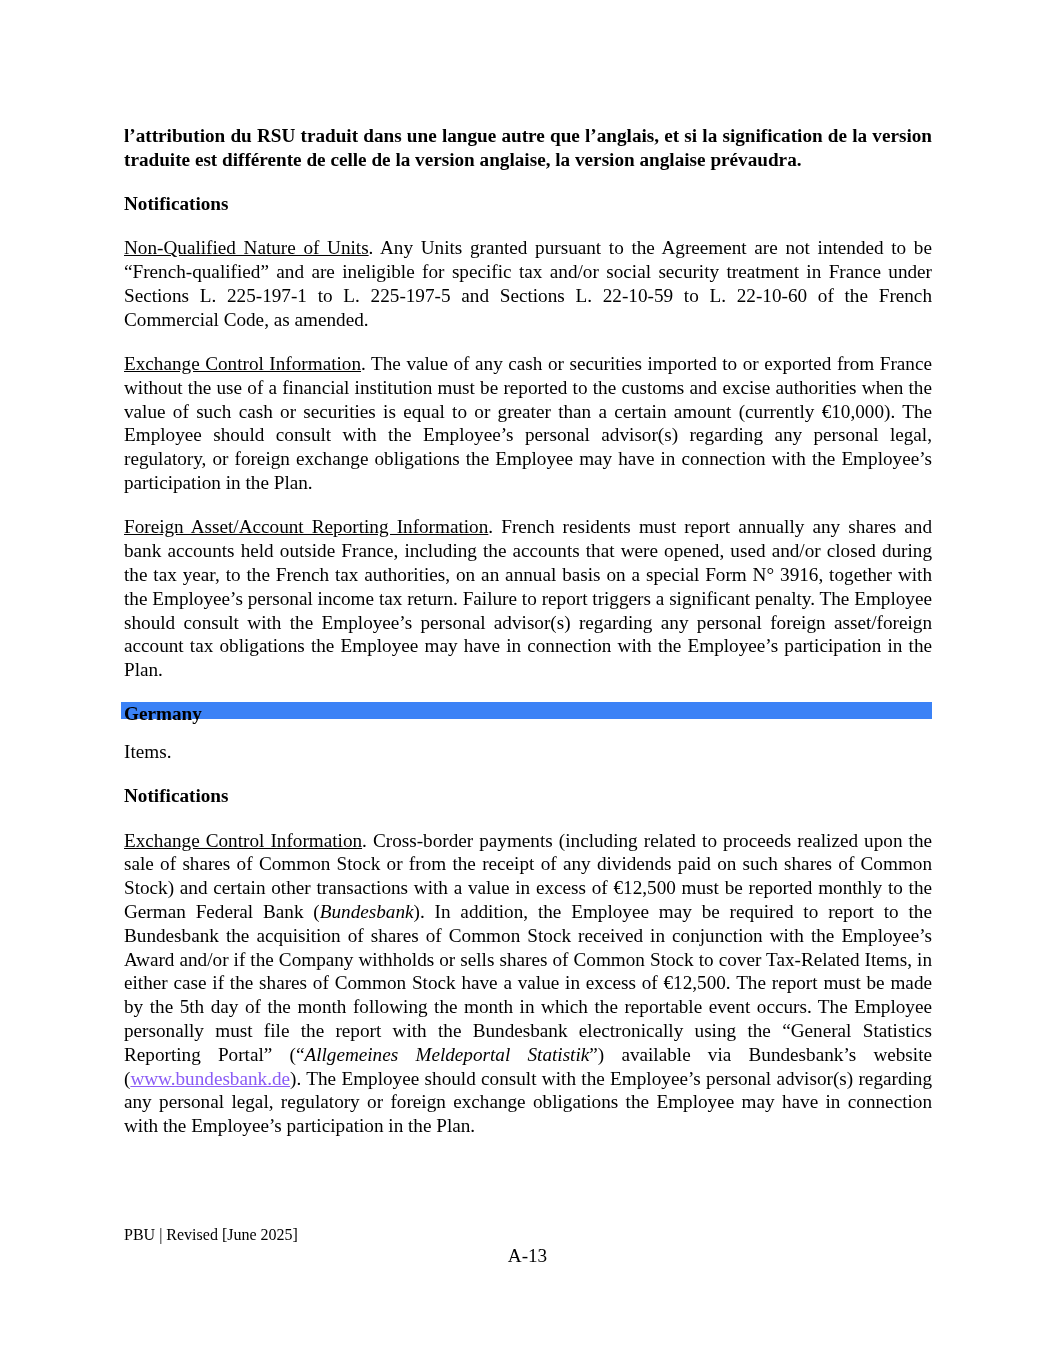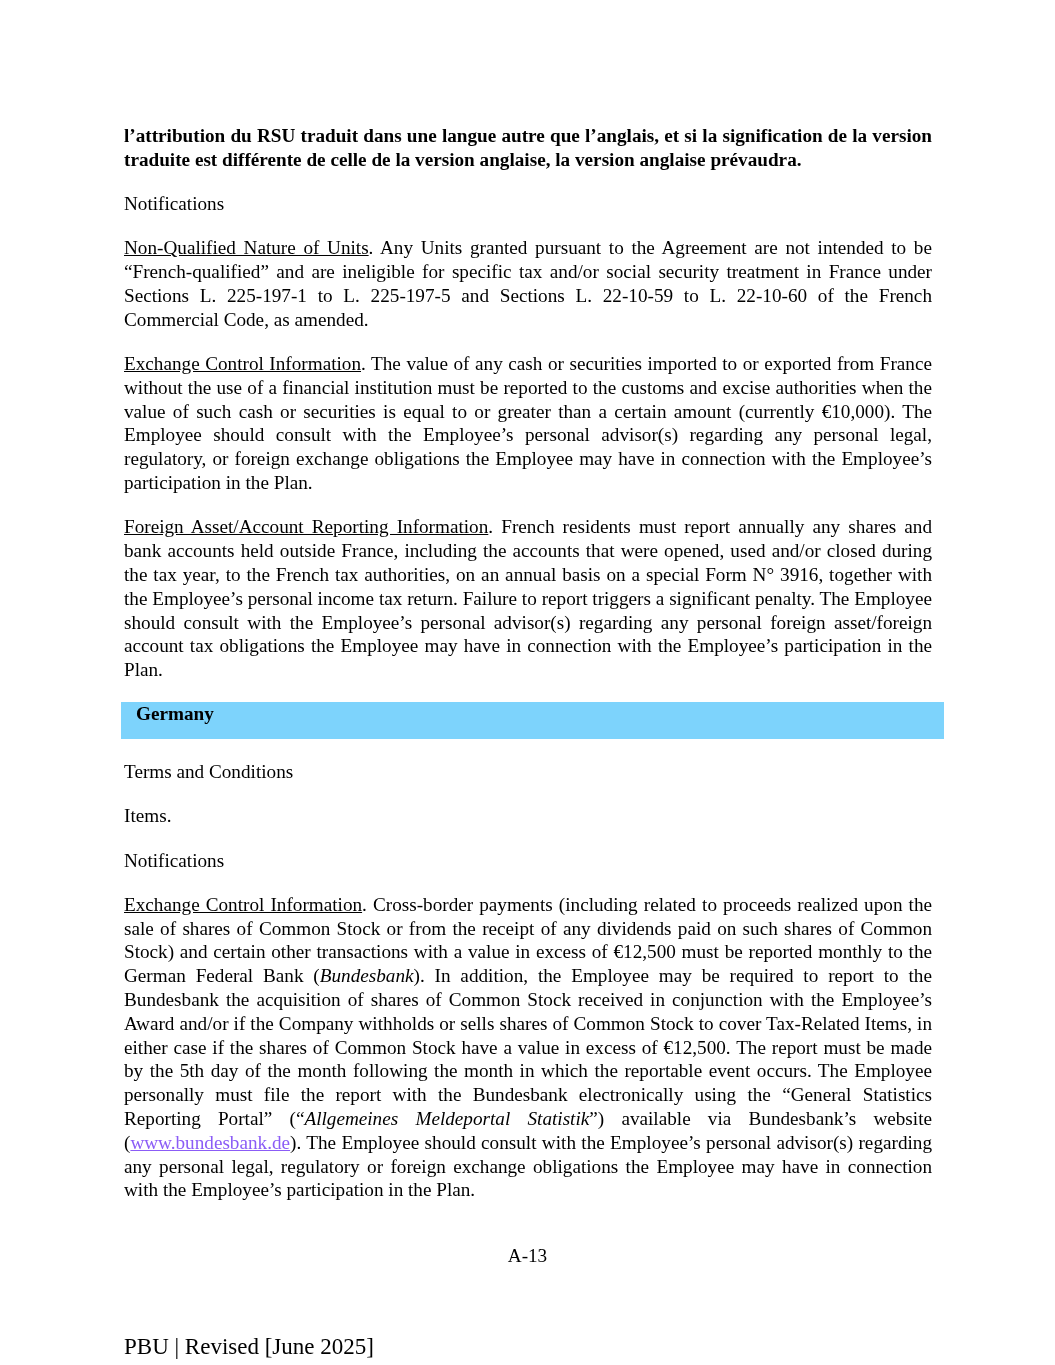--- a/index.html
+++ b/index.html
@@ -1,44 +1,43 @@
 <!DOCTYPE html>
 <html><head>
 <meta charset="utf-8">
 <style>
   html, body { margin: 0; padding: 0; background: #ffffff; }
   body { width: 1055px; height: 1365px; position: relative; overflow: hidden;
          font-family: "Liberation Serif", "DejaVu Serif", serif; color: #000; }
   .page { position: absolute; left: 124px; top: 124px; width: 808px; font-size: 19.2px; line-height: 23.8px; }
   p { margin: 0 0 20.5px 0; text-align: justify; }
   .bold { font-weight: bold; }
-  .heading { font-weight: normal; margin: 0 0 20.5px 0; }
+  .heading { font-weight: bold; margin: 0 0 20.5px 0; }
   .u { text-decoration: underline; margin-top: 44px; }
-  .country-bar { background: #7dd3fc; margin: 0 0 20.5px -3px; padding-left: 15px; width: 808px; font-weight: bold; height: 37px; }
+  .country-bar { background: #3b82f6; margin: 0 0 20.5px -3px; padding-left: 3px; width: 808px; font-weight: bold; height: 17px; }
   a.link { color: #8b5cf6; text-decoration: underline; }
   .footer-page { position: absolute; top: 1245px; left: 0; width: 1055px; text-align: center; font-size: 19.2px; }
-  .footer-rev { position: absolute; top: 1334px; left: 124px; font-size: 23px; }
+  .footer-rev { position: absolute; top: 1226px; left: 124px; font-size: 16px; }
 </style>
 </head>
 <body>
 
 <div class="page">
   <p class="bold">l’attribution du RSU traduit dans une langue autre que l’anglais, et si la signification de la version traduite est différente de celle de la version anglaise, la version anglaise prévaudra.</p>
 
   <div class="heading">Notifications</div>
 
   <p><span class="u">Non-Qualified Nature of Units</span><span>.  Any Units granted pursuant to the Agreement are not intended to be “French-qualified” and are ineligible for specific tax and/or social security treatment in France under Sections L. 225-197-1 to L. 225-197-5 and Sections L. 22-10-59 to L. 22-10-60 of the French Commercial Code, as amended.</span></p>
 
   <p><span class="u">Exchange Control Information</span><span>.  The value of any cash or securities imported to or exported from France without the use of a financial institution must be reported to the customs and excise authorities when the value of such cash or securities is equal to or greater than a certain amount (currently €10,000).  The Employee should consult with the Employee’s personal advisor(s) regarding any personal legal, regulatory, or foreign exchange obligations the Employee may have in connection with the Employee’s participation in the Plan.</span></p>
 
   <p><span class="u">Foreign Asset/Account Reporting Information</span><span>.  French residents must report annually any shares and bank accounts held outside France, including the accounts that were opened, used and/or closed during the tax year, to the French tax authorities, on an annual basis on a special Form N° 3916, together with the Employee’s personal income tax return.  Failure to report triggers a significant penalty.  The Employee should consult with the Employee’s personal advisor(s) regarding any personal foreign asset/foreign account tax obligations the Employee may have in connection with the Employee’s participation in the Plan.</span></p>
 
   <div class="country-bar">Germany</div>
 
-  <div class="heading">Terms and Conditions</div>
 
   <p>Items.</p>
 
   <div class="heading">Notifications</div>
 
   <p><span class="u">Exchange Control Information</span><span>.  Cross-border payments (including related to proceeds realized upon the sale of shares of Common Stock or from the receipt of any dividends paid on such shares of Common Stock) and certain other transactions with a value in excess of €12,500 must be reported monthly to the German Federal Bank (</span><em>Bundesbank</em><span>). In addition, the Employee may be required to report to the Bundesbank the acquisition of shares of Common Stock received in conjunction with the Employee’s Award and/or if the Company withholds or sells shares of Common Stock to cover Tax-Related Items, in either case if the shares of Common Stock have a value in excess of €12,500.  The report must be made by the 5th day of the month following the month in which the reportable event occurs.  The Employee personally must file the report with the Bundesbank electronically using the “General Statistics Reporting Portal” (“</span><em>Allgemeines Meldeportal Statistik</em><span>”) available via Bundesbank’s website (</span><a class="link" href="www.bundesbank.de">www.bundesbank.de</a><span>).   The Employee should consult with the Employee’s personal advisor(s) regarding any personal legal, regulatory or foreign exchange obligations the Employee may have in connection with the Employee’s participation in the Plan.</span></p>
 </div>
 
 <div class="footer-page">A-13</div>
 <div class="footer-rev">PBU | Revised [June 2025]</div>

